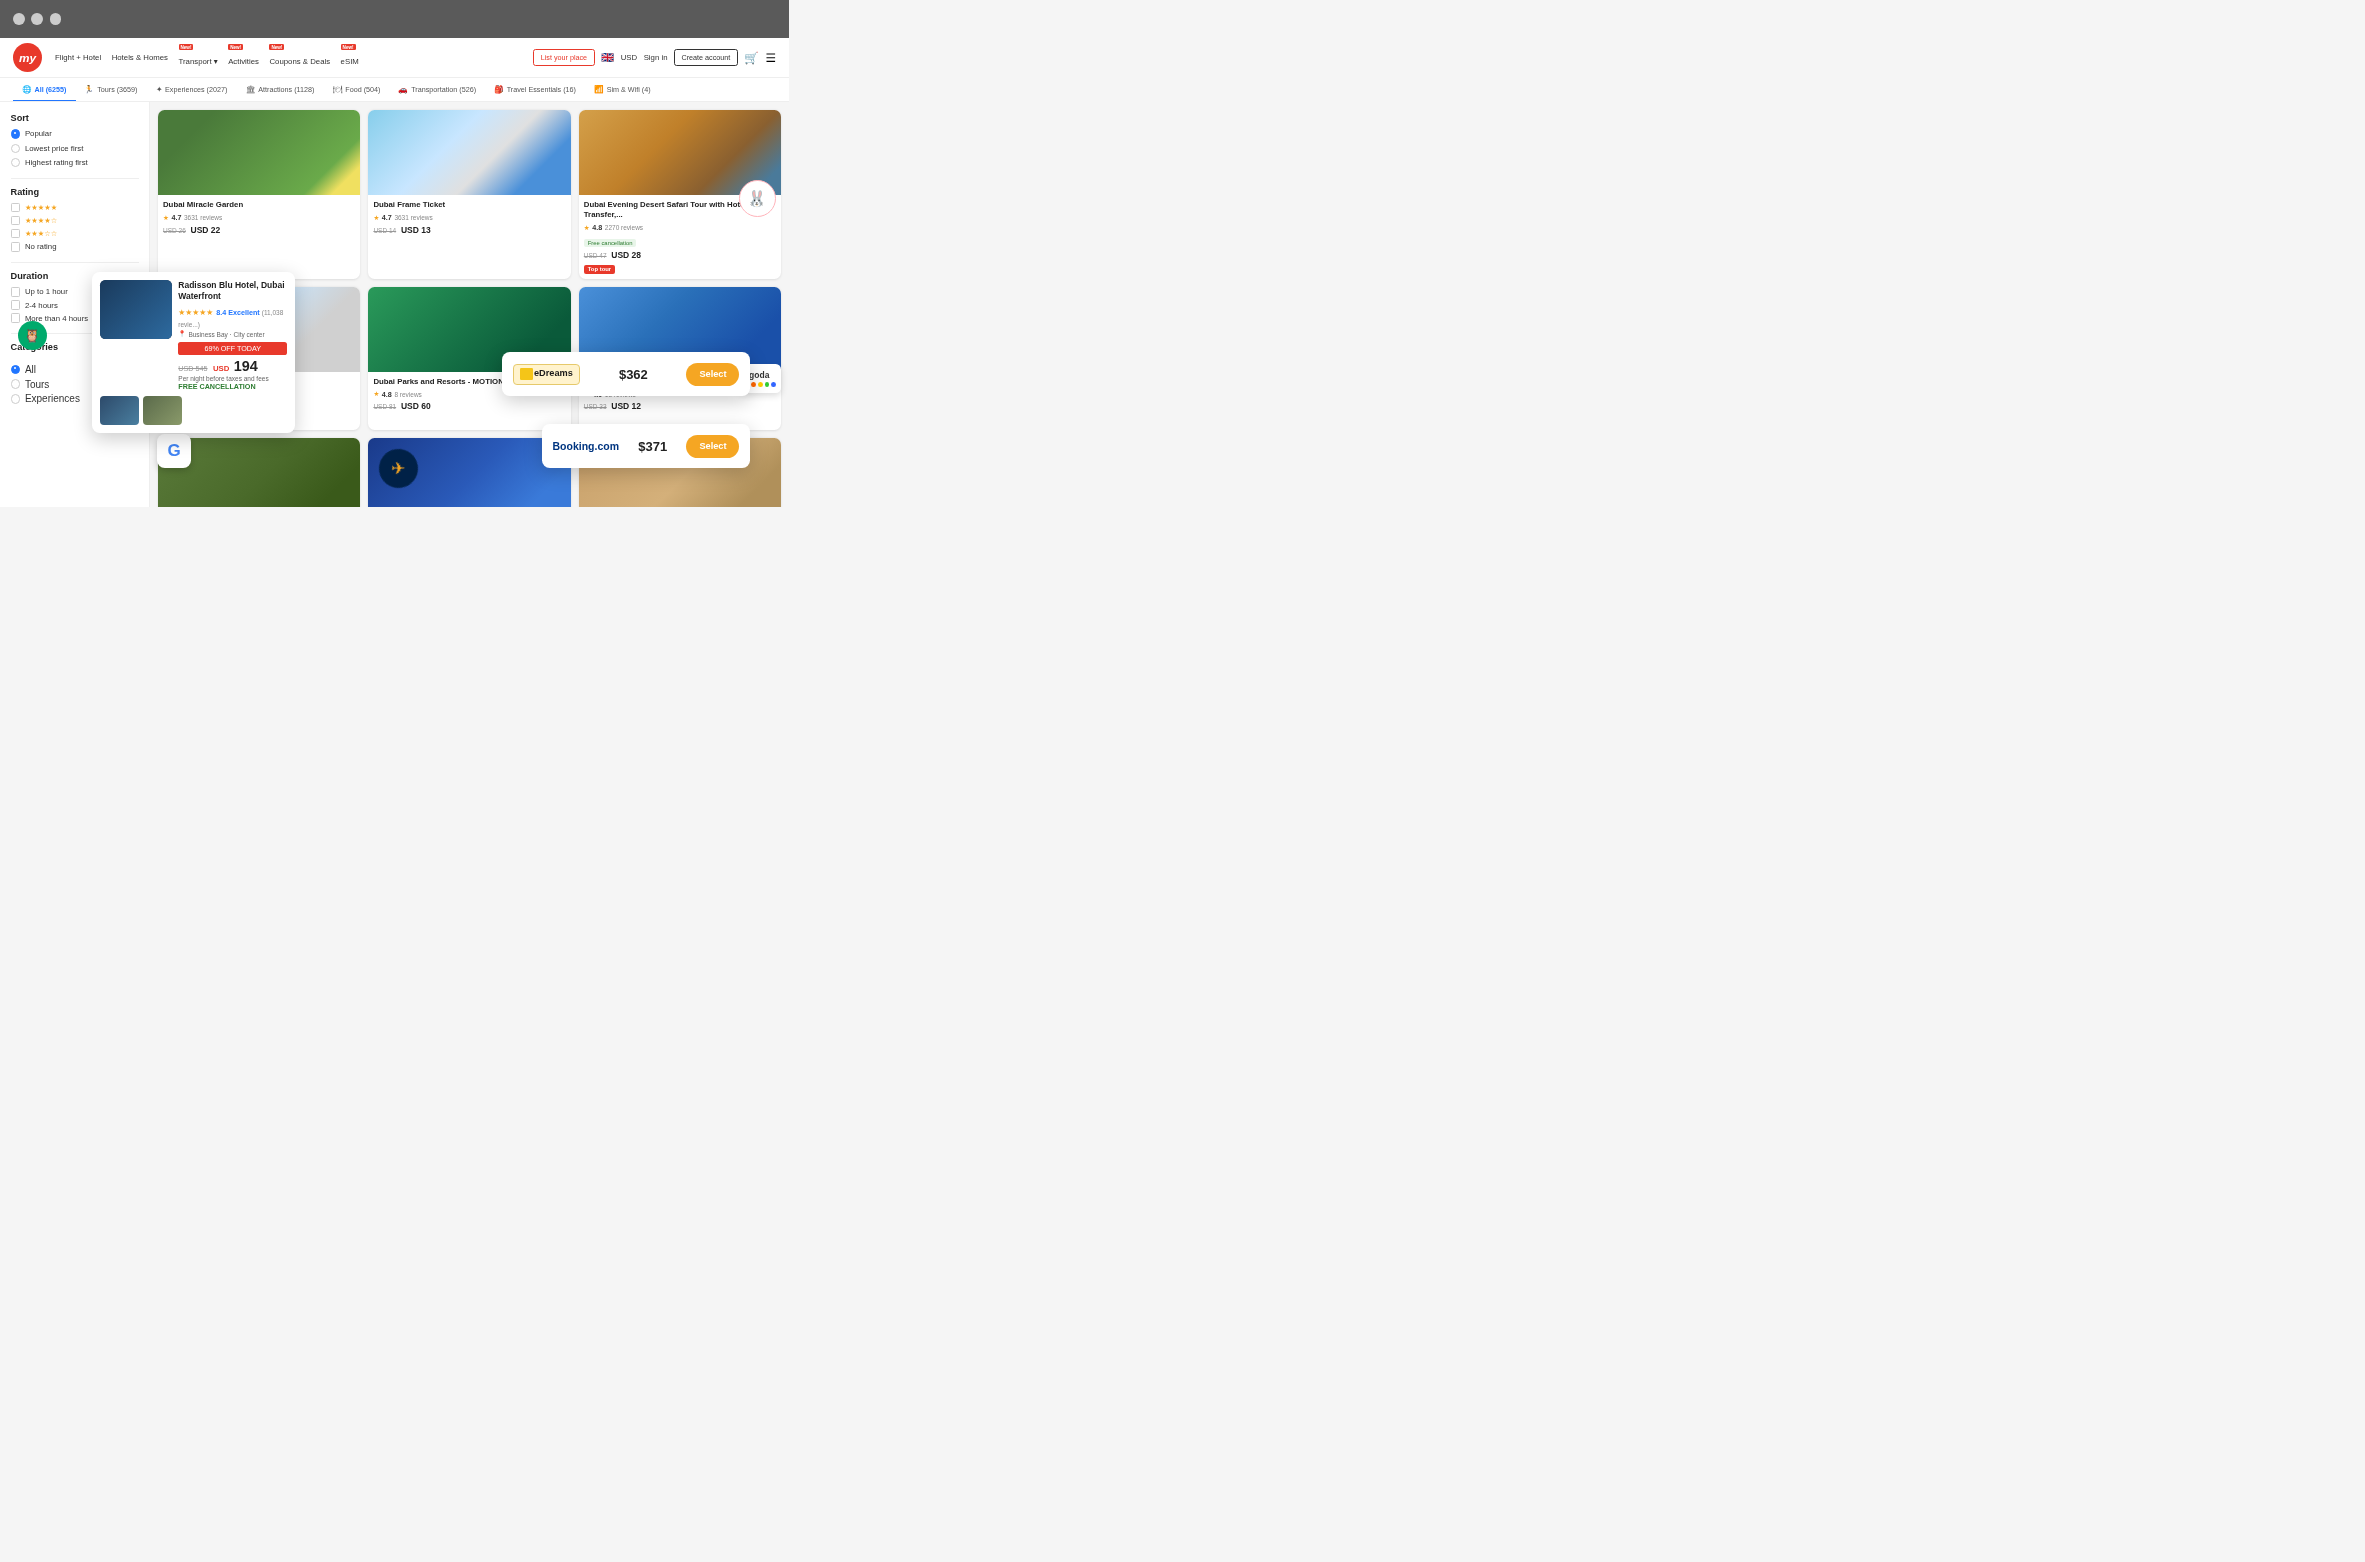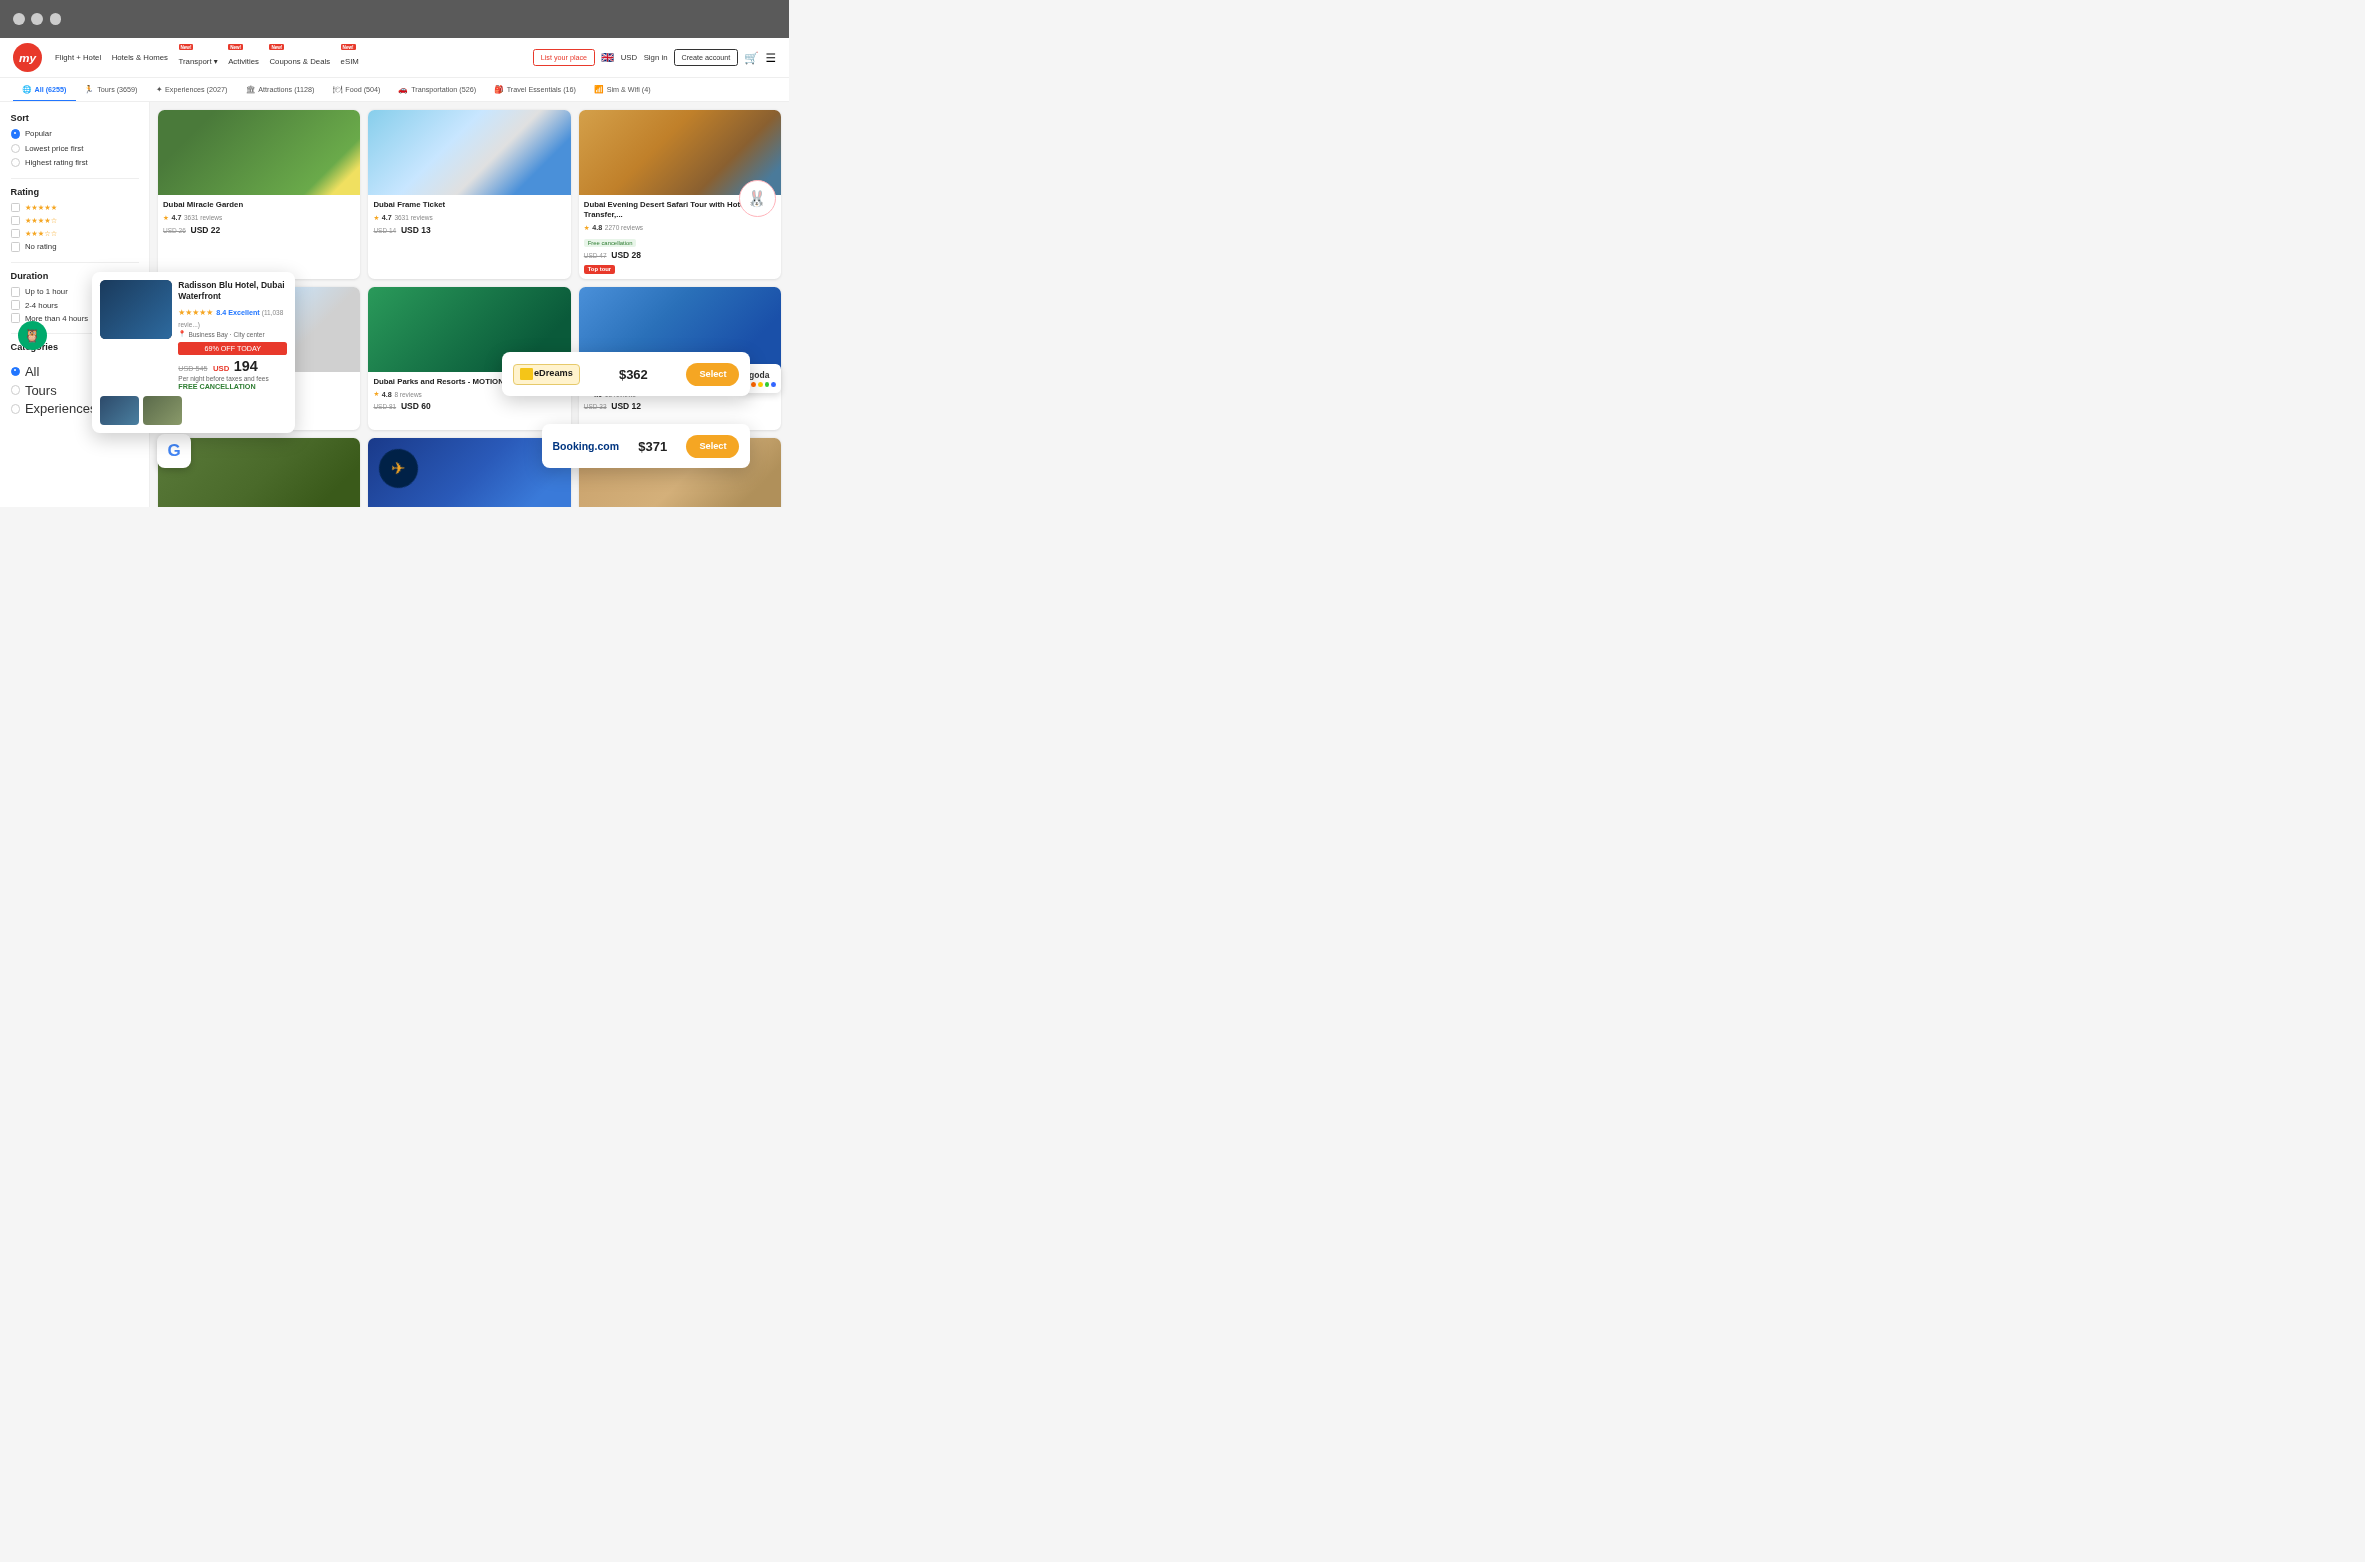--- a/index.html
+++ b/index.html
@@ -98,21 +98,21 @@
     }
 
     
     .duration-section { margin-bottom: 10.5px; }
 
     
     .categories-section { margin-bottom: 10.5px; }
     .categories-header { display: flex; justify-content: space-between; align-items: center; margin-bottom: 5.2px; }
     .collapse-icon { color: #555; font-size: 7.8px; }
     .cat-item { display: flex; align-items: center; justify-content: space-between; margin-bottom: 3.9px; }
-    .cat-item-left { display: flex; align-items: center; gap: 5.2px; font-size: 13px; color: #333; }
+    .cat-item-left { display: flex; align-items: center; gap: 5.2px; font-size: 10px; color: #333; }
     .cat-count { font-size: 7.2px; color: #888; }
 
     
     .cards-area { flex: 1; padding: 7.8px; overflow-y: auto; max-height: 405px; }
     .cards-grid { display: grid; grid-template-columns: repeat(3, 1fr); gap: 7.8px; }
     .card {
       background: #fff; border-radius: 6.5px; overflow: hidden; cursor: pointer;
       box-shadow: 0 0.7px 2.6px rgba(0,0,0,0.1);
     }
     .card-img-bg {

